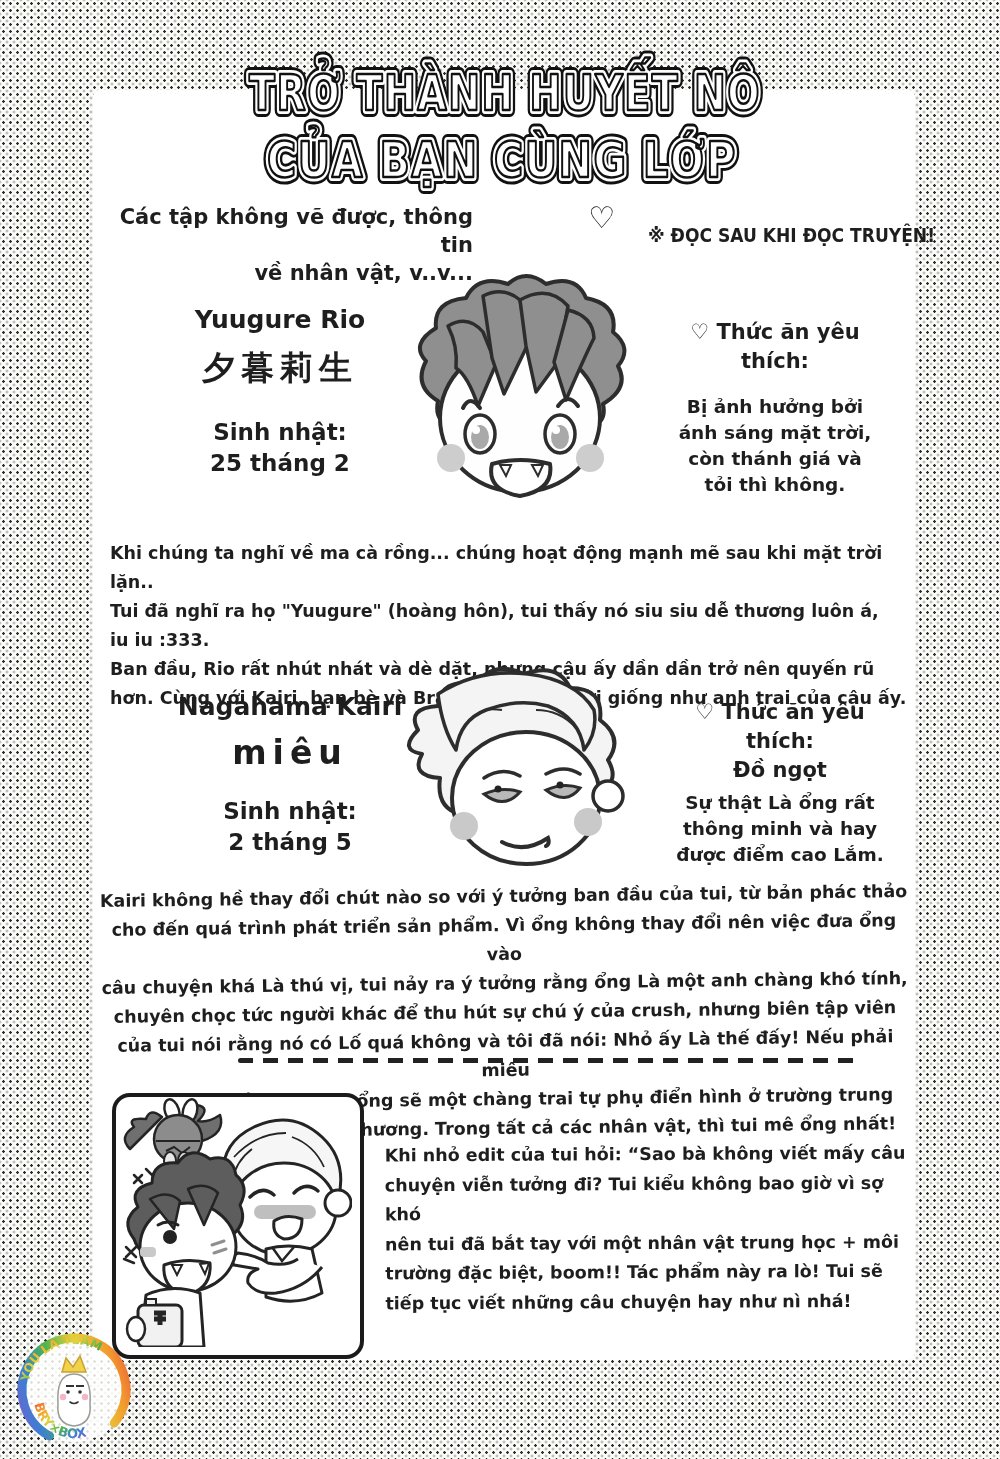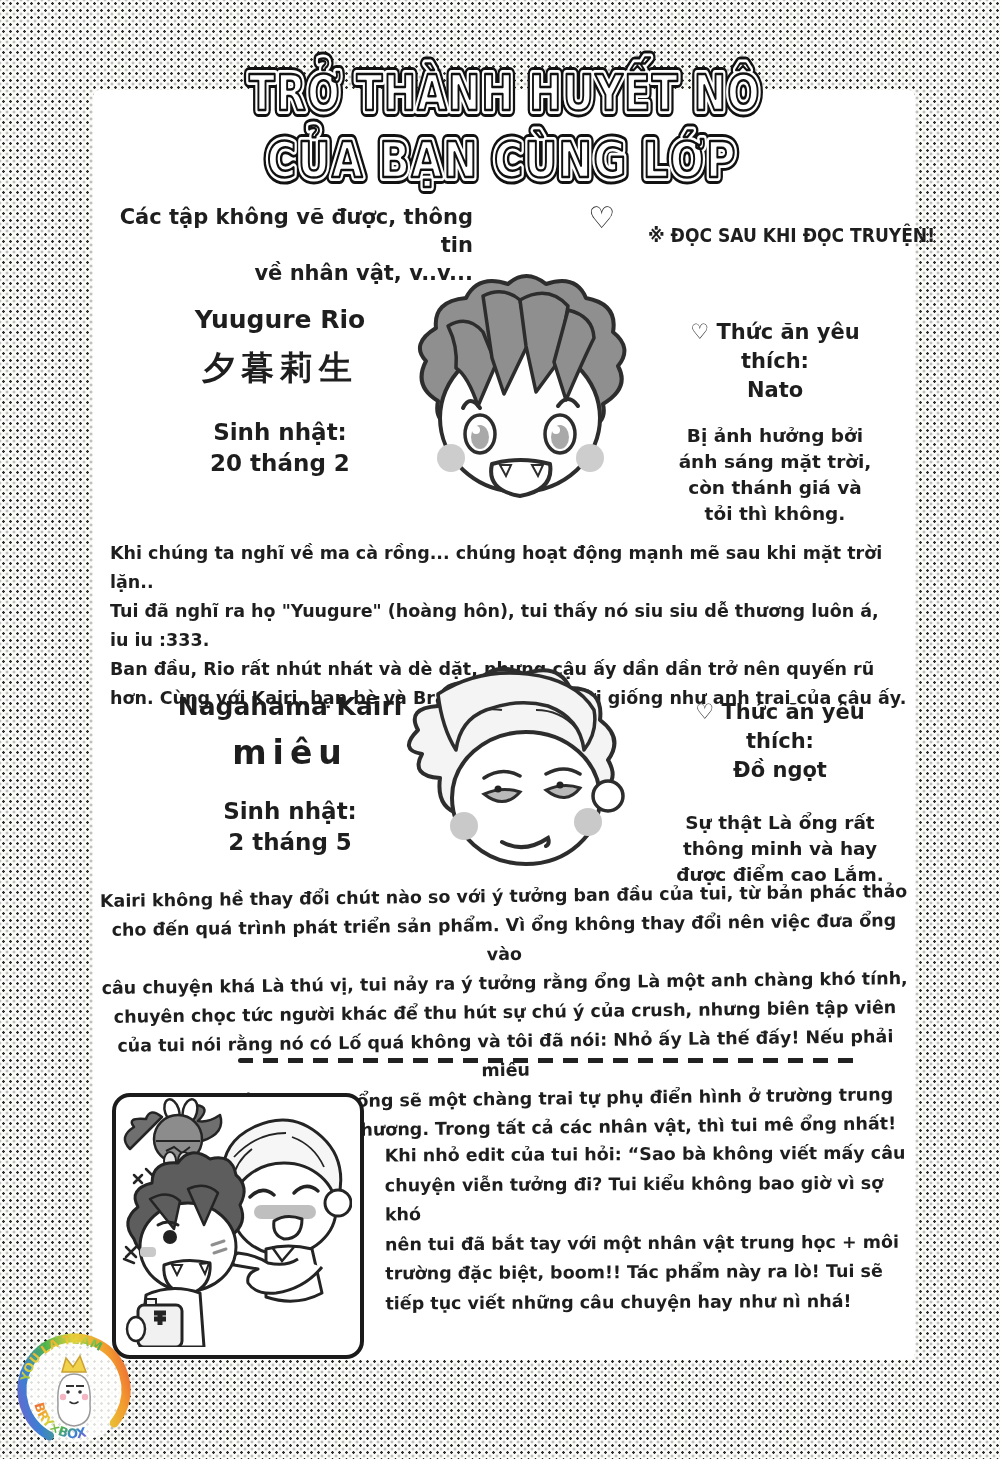--- a/index.html
+++ b/index.html
@@ -67,21 +67,21 @@
 
 <div class="abs hand pre intro">Các tập không vẽ được, thông tin
 về nhân vật, v..v...</div>
 <div class="abs heart-big" style="left:588px;top:200px;">♡</div>
 <div class="abs readnote">※ ĐỌC SAU KHI ĐỌC TRUYỆN!</div>
 
 <div class="abs hand center" style="left:160px;top:305px;width:240px;">
   <div class="char-name">Yuugure Rio</div>
   <div class="char-kanji" style="margin-top:12px;">夕暮莉生</div>
   <div class="char-bday" style="margin-top:26px;">Sinh nhật:</div>
-  <div class="char-bday">20 tháng 2</div>
+  <div class="char-bday">25 tháng 2</div>
 </div>
 
 <svg class="abs" style="left:408px;top:266px;" width="225" height="235" viewBox="0 0 225 235">
   <path d="M30,135 Q5,120 18,95 Q2,78 28,62 Q25,35 58,32 Q70,8 100,18 Q118,2 138,18 Q168,8 178,32 Q210,38 205,66 Q225,82 210,100 Q222,122 195,138 Q200,160 175,162 L50,162 Q25,158 30,135 Z" fill="#8f8f8f" stroke="#2d2d2d" stroke-width="4" stroke-linejoin="round"></path>
   <ellipse cx="112" cy="152" rx="80" ry="74" fill="#fefefe" stroke="#2d2d2d" stroke-width="4"></ellipse>
   <path d="M40,60 Q60,48 75,66 L88,98 L70,140 Q60,110 48,102 Q50,80 40,60 Z" fill="#8f8f8f" stroke="#2d2d2d" stroke-width="3.5" stroke-linejoin="round"></path>
   <path d="M75,30 Q95,20 112,34 L120,78 L96,128 L84,92 Z" fill="#8f8f8f" stroke="#2d2d2d" stroke-width="3.5" stroke-linejoin="round"></path>
   <path d="M112,34 Q140,18 160,40 L150,96 L128,126 L118,80 Z" fill="#8f8f8f" stroke="#2d2d2d" stroke-width="3.5" stroke-linejoin="round"></path>
   <path d="M160,44 Q185,50 186,72 Q176,92 158,134 L146,96 Z" fill="#8f8f8f" stroke="#2d2d2d" stroke-width="3.5" stroke-linejoin="round"></path>
   <path d="M55,142 Q62,128 72,142" fill="none" stroke="#2d2d2d" stroke-width="4" stroke-linecap="round"></path>
@@ -97,21 +97,20 @@
   <path d="M84,198 Q112,190 142,198 Q146,224 112,230 Q78,224 84,198 Z" fill="#fff" stroke="#2d2d2d" stroke-width="4" stroke-linejoin="round"></path>
   <path d="M92,199 L98,210 L103,199 Z" fill="#fff" stroke="#2d2d2d" stroke-width="2"></path>
   <path d="M124,199 L130,210 L135,199 Z" fill="#fff" stroke="#2d2d2d" stroke-width="2"></path>
 </svg>
 
 <div class="abs hand center" style="left:655px;top:318px;width:240px;">
   <div class="fav-label">
     <span>♡</span>
     <span>Thức ăn yêu thích:</span>
   </div>
-  <div class="fav-label">Nato</div>
   <div class="fav-note pre" style="margin-top:18px;">Bị ảnh hưởng bởi
 ánh sáng mặt trời,
 còn thánh giá và
 tỏi thì không.</div>
 </div>
 
 <div class="abs hand pre para" style="left:110px;top:539px;width:800px;">Khi chúng ta nghĩ về ma cà rồng... chúng hoạt động mạnh mẽ sau khi mặt trời lặn..
 Tui đã nghĩ ra họ "Yuugure" (hoàng hôn), tui thấy nó siu siu dễ thương luôn á,
 iu iu :333.
 Ban đầu, Rio rất nhút nhát và dè dặt, nhưng cậu ấy dần dần trở nên quyến rũ
@@ -140,21 +139,21 @@
   <circle cx="190" cy="164" r="14" fill="#c9c9c9"></circle>
   <path d="M104,184 Q126,196 150,180 Q152,186 148,188" fill="none" stroke="#2d2d2d" stroke-width="4" stroke-linecap="round"></path>
 </svg>
 
 <div class="abs hand center" style="left:660px;top:698px;width:240px;">
   <div class="fav-label">
     <span>♡</span>
     <span>Thức ăn yêu thích:</span>
   </div>
   <div class="fav-label">Đồ ngọt</div>
-  <div class="fav-note pre" style="margin-top:25px;">Sự thật Là ổng rất
+  <div class="fav-note pre" style="margin-top:5px;">Sự thật Là ổng rất
 thông minh và hay
 được điểm cao Lắm.</div>
 </div>
 
 <div class="abs hand pre para rot center" style="left:100px;top:882px;width:810px;">Kairi không hề thay đổi chút nào so với ý tưởng ban đầu của tui, từ bản phác thảo
 cho đến quá trình phát triển sản phẩm. Vì ổng không thay đổi nên việc đưa ổng vào
 câu chuyện khá Là thú vị, tui nảy ra ý tưởng rằng ổng Là một anh chàng khó tính,
 chuyên chọc tức người khác để thu hút sự chú ý của crush, nhưng biên tập viên
 của tui nói rằng nó có Lố quá không và tôi đã nói: Nhỏ ấy Là thế đấy! Nếu phải miêu
 tả Kairi chỉ bằng vài từ, ổng sẽ một chàng trai tự phụ điển hình ở trường trung

